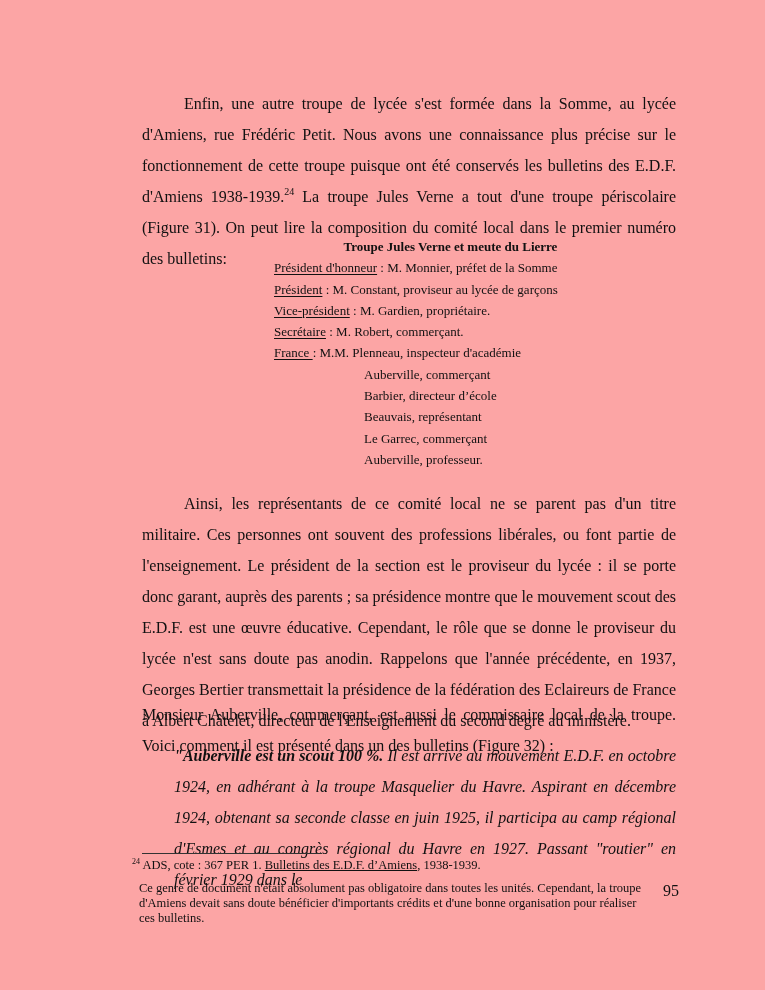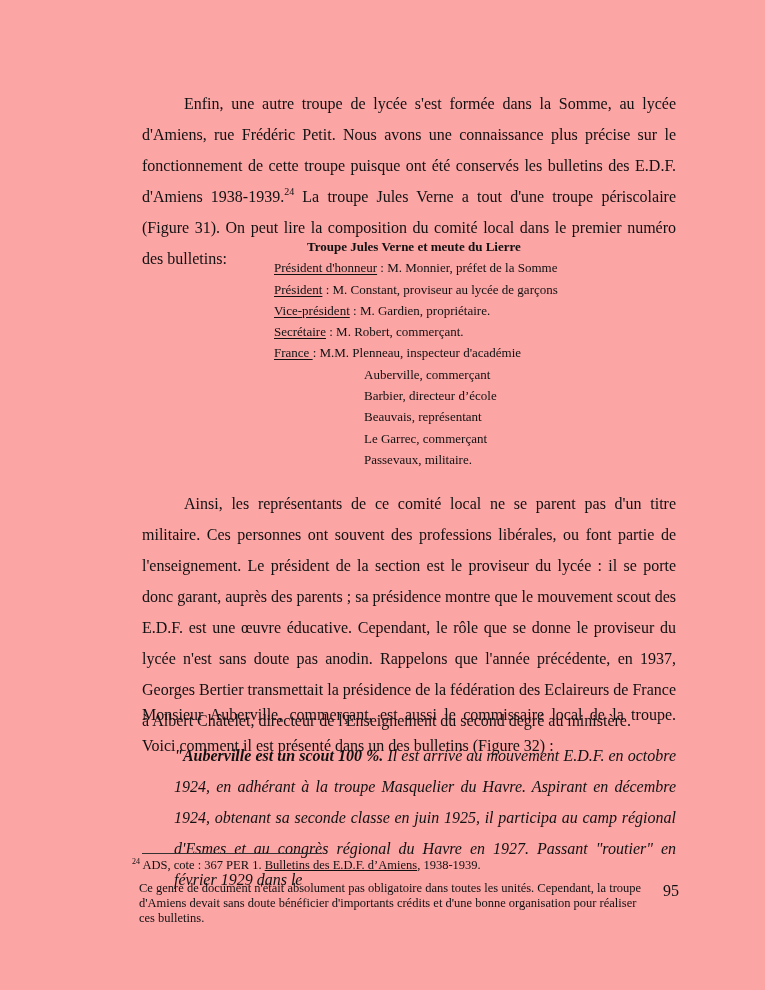--- a/index.html
+++ b/index.html
@@ -43,21 +43,21 @@
     .committee {
       position: absolute;
       left: 274px;
       top: 236px;
       width: 320px;
       font-size: 13px;
       line-height: 21.3px;
     }
     .committee-title {
       font-weight: bold;
-      text-align: left;
+      text-align: center;
       padding-left: 33px;
     }
     .role-line .role {
       text-decoration: underline;
       text-decoration-thickness: 1px;
       text-underline-offset: 2px;
     }
     .member-line {
       padding-left: 90px;
     }
@@ -120,21 +120,21 @@
     <div class="committee-title">Troupe Jules Verne et meute du Lierre</div>
     <div class="role-line"><span class="role">Président d'honneur</span><span> : </span><span>M. Monnier, préfet de la Somme</span></div>
     <div class="role-line"><span class="role">Président</span><span> : </span><span>M. Constant, proviseur au lycée de garçons</span></div>
     <div class="role-line"><span class="role">Vice-président</span><span> : </span><span>M. Gardien, propriétaire.</span></div>
     <div class="role-line"><span class="role">Secrétaire</span><span> : </span><span>M. Robert, commerçant.</span></div>
     <div class="role-line"><span class="role">France </span><span>: </span><span>M.M. Plenneau, inspecteur d'académie</span></div>
     <div class="member-line">Auberville, commerçant</div>
     <div class="member-line">Barbier, directeur d’école</div>
     <div class="member-line">Beauvais, représentant</div>
     <div class="member-line">Le Garrec, commerçant</div>
-    <div class="member-line">Passevaux, militaire.</div>
+    <div class="member-line">Auberville, professeur.</div>
   </div>
 
   <p class="body-text indent p2">Ainsi, les représentants de ce comité local ne se parent pas d'un titre militaire. Ces personnes ont souvent des professions libérales, ou font partie de l'enseignement. Le président de la section est le proviseur du lycée : il se porte donc garant, auprès des parents ; sa présidence montre que le mouvement scout des E.D.F. est une œuvre éducative. Cependant, le rôle que se donne le proviseur du lycée n'est sans doute pas anodin. Rappelons que l'année précédente, en 1937, Georges Bertier transmettait la présidence de la fédération des Eclaireurs de France à Albert Châtelet, directeur de l'Enseignement du second degré au ministère.</p>
 
   <p class="body-text p3">Monsieur Auberville, commerçant, est aussi le commissaire local de la troupe. Voici comment il est présenté dans un des bulletins (Figure 32) :</p>
 
   <p class="quote"><b>"Auberville est un scout 100 %.</b><span> Il est arrivé au mouvement E.D.F. en octobre 1924, en adhérant à la troupe Masquelier du Havre. Aspirant en décembre 1924, obtenant sa seconde classe en juin 1925, il participa au camp régional d'Esmes et au congrès régional du Havre en 1927. Passant "routier" en février 1929 dans le</span></p>
 
   <div class="footnote-rule"></div>
 

